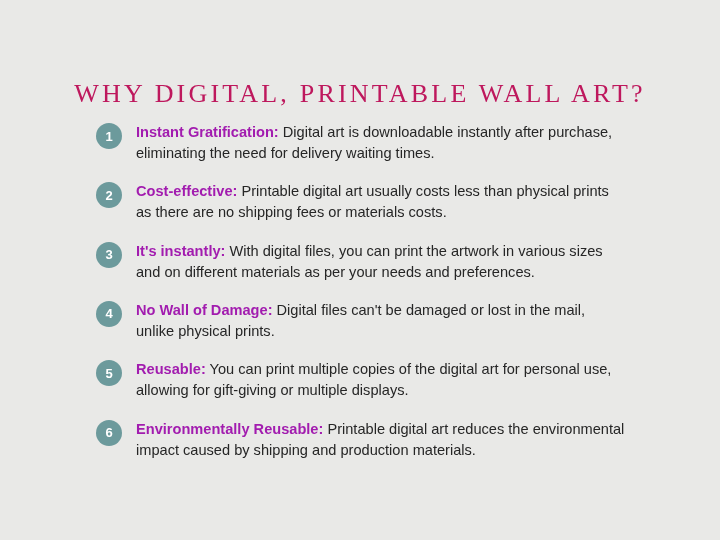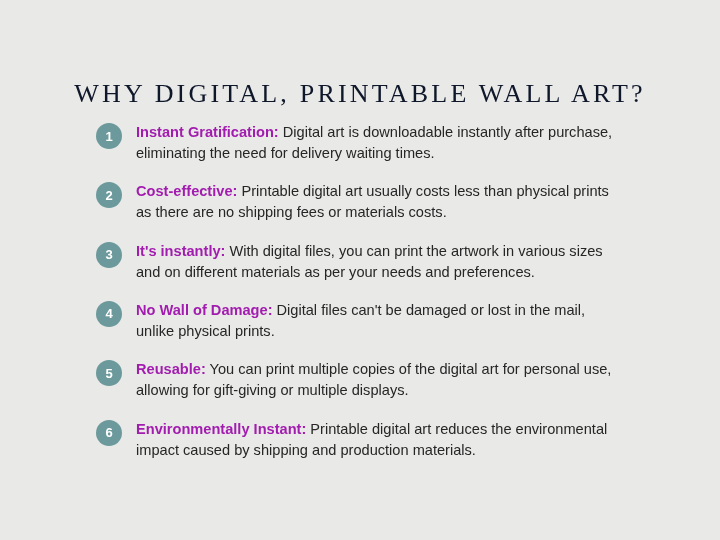--- a/index.html
+++ b/index.html
@@ -22,21 +22,21 @@
   }
   .title {
     position: absolute;
     top: 62px;
     left: 0;
     width: 720px;
     text-align: center;
     font-family: "Liberation Serif", serif;
     font-size: 26px;
     letter-spacing: 3.2px;
-    color: #0f172a;
+    color: #be185d;
     font-weight: normal;
     text-transform: uppercase;
   }
   .list {
     position: absolute;
     top: 122px;
     left: 96px;
     width: 530px;
   }
   .item {
@@ -111,18 +111,18 @@
     <div class="item">
       <div class="badge">5</div>
       <div class="text">
         <span class="lead">Reusable:</span><span> You can print multiple copies of the digital art for personal use, allowing for gift-giving or multiple displays.</span>
       </div>
     </div>
 
     <div class="item">
       <div class="badge">6</div>
       <div class="text">
-        <span class="lead">Environmentally Instant:</span><span> Printable digital art reduces the environmental impact caused by shipping and production materials.</span>
+        <span class="lead">Environmentally Reusable:</span><span> Printable digital art reduces the environmental impact caused by shipping and production materials.</span>
       </div>
     </div>
 
   </div>
 </div>
 
 </body></html>

